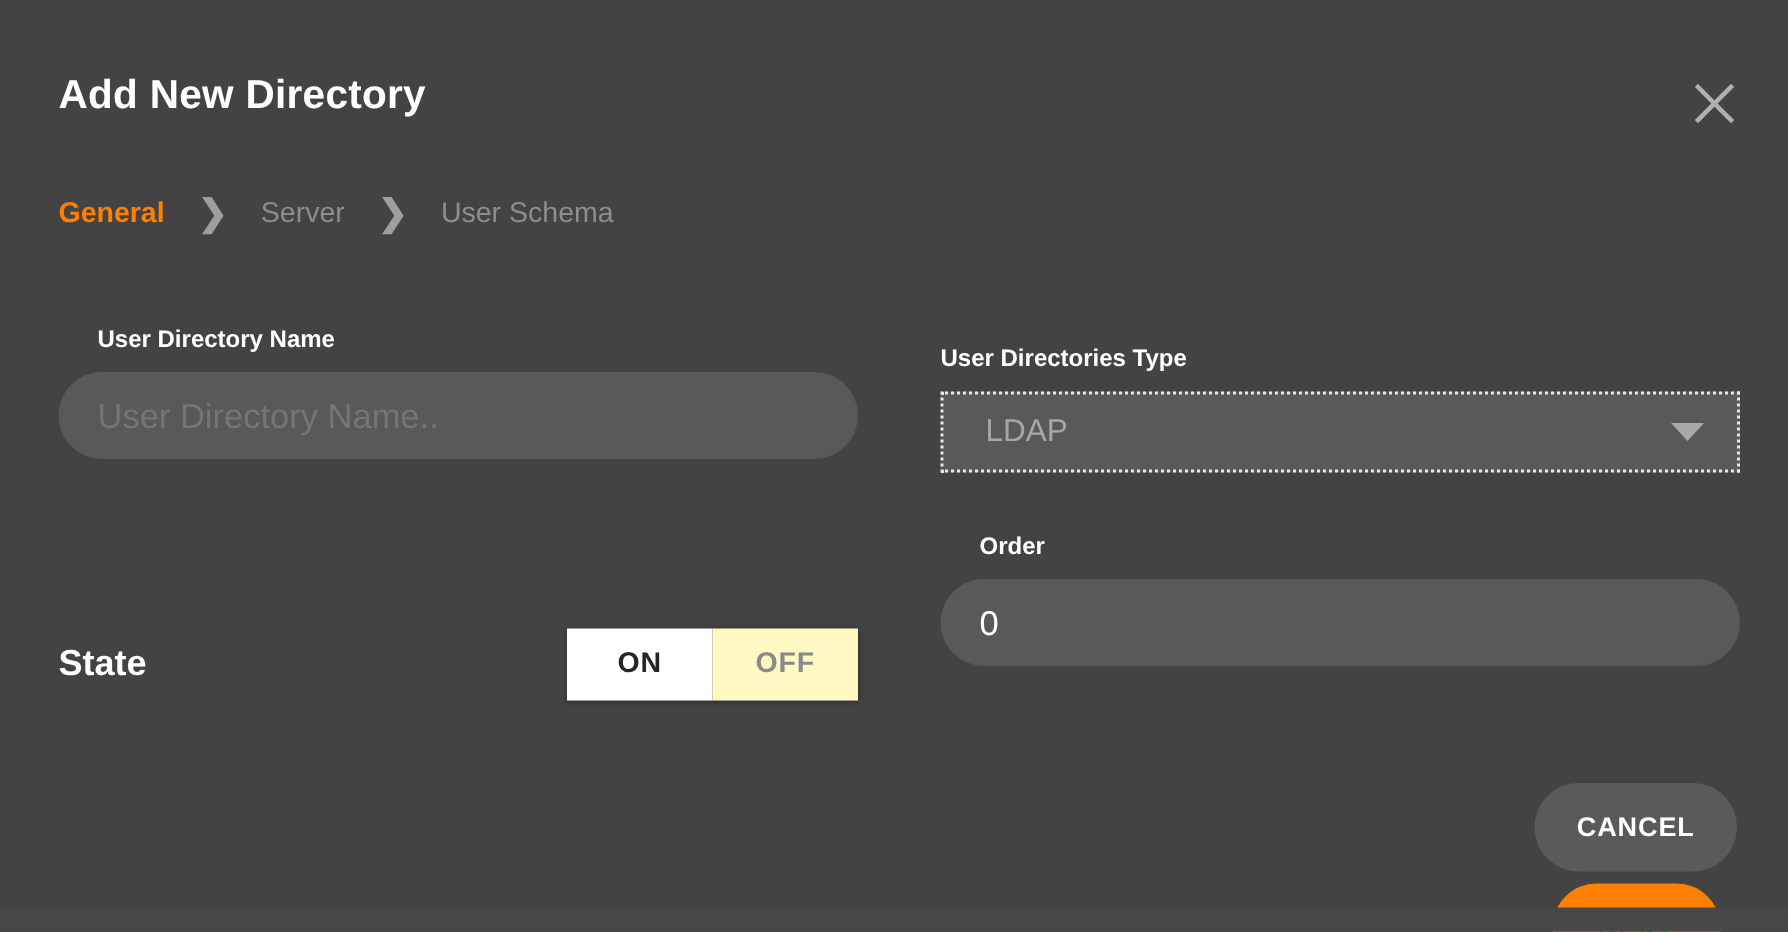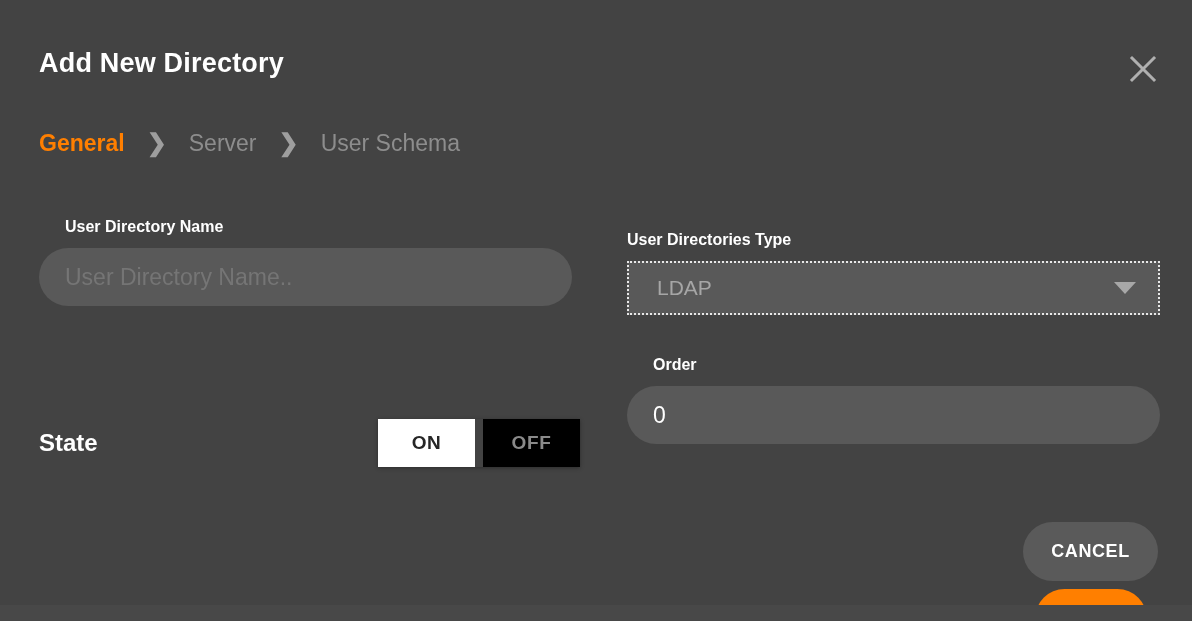--- a/index.html
+++ b/index.html
@@ -63,21 +63,21 @@
   
   .breadcrumb {
     position: absolute;
     left: 39px;
     top: 126px;
     display: flex;
     align-items: center;
     height: 34px;
   }
   .crumb {
-    font-size: 23px;
+    font-size: 19px;
     white-space: nowrap;
     cursor: pointer;
   }
   .crumb.active {
     color: #ff7f00;
     font-weight: bold;
   }
   .crumb.inactive {
     color: #8d8d8d;
     text-align: center;
@@ -203,23 +203,22 @@
     font-weight: bold;
     letter-spacing: 0.6px;
     cursor: pointer;
     box-sizing: border-box;
   }
   .toggle-seg.on {
     background: #ffffff;
     color: #262626;
   }
   .toggle-seg.off {
-    background: #000000;
+    background: #fef9c3;
     color: #8a8a8a;
-    margin-left: 8px;
   }
 
   
   .footer {
     position: absolute;
     right: 34px;
     top: 522px;
     display: flex;
     align-items: center;
     gap: 8px;

